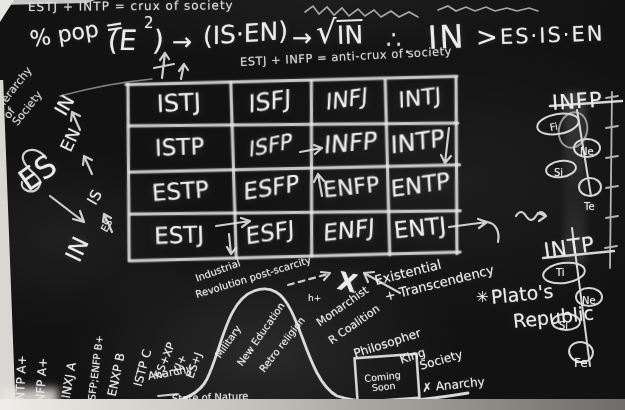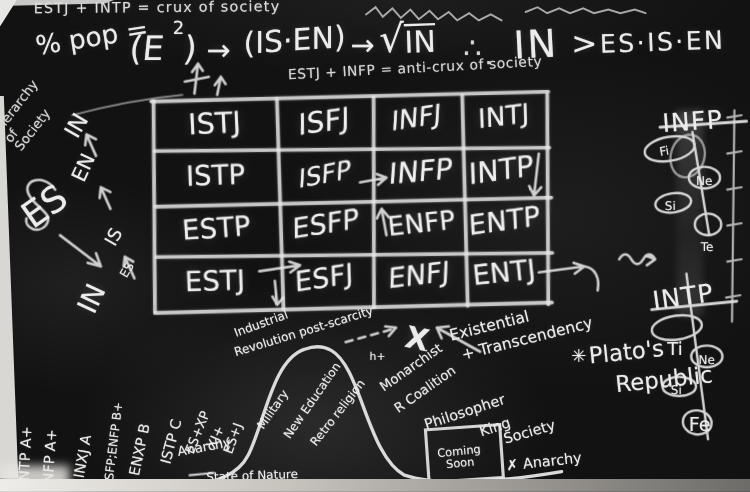--- a/index.html
+++ b/index.html
@@ -193,23 +193,23 @@
   <span class="t txt" style="left:365px;top:374px;font-size:9.5px;transform:rotate(-6deg);text-align:center">Coming
 Soon</span>
   <span class="t txt" style="left:422px;top:382px;font-size:12px;transform:rotate(-6deg)">✗ Anarchy</span>
 
   <span class="t txt" style="left:552px;top:92px;font-size:21px;letter-spacing:1px;transform:rotate(-4deg)">INFP</span>
   <span class="t txt" style="left:550px;top:123px;font-size:10px;transform:rotate(-10deg)">Fi</span>
   <span class="t txt" style="left:580px;top:147px;font-size:10px">Ne</span>
   <span class="t txt" style="left:554px;top:168px;font-size:10px">Si</span>
   <span class="t txt" style="left:584px;top:202px;font-size:10px">Te</span>
   <span class="t txt" style="left:544px;top:240px;font-size:21px;letter-spacing:1px;transform:rotate(-8deg)">INTP</span>
-  <span class="t txt" style="left:556px;top:284px;font-size:15px">Ti</span>
+  <span class="t txt" style="left:556px;top:268px;font-size:10px">Ti</span>
   <span class="t txt" style="left:582px;top:296px;font-size:10px">Ne</span>
   <span class="t txt" style="left:559px;top:321px;font-size:10px">Si</span>
-  <span class="t txt" style="left:574px;top:346px;font-size:16px">Fe</span>
+  <span class="t txt" style="left:574px;top:357px;font-size:12px">Fe</span>
 
   <div class="ledge"></div>
   <div class="trayglow"></div>
   <div class="tray"></div>
   <div class="corner"></div>
   <div class="corner2"></div>
 </div>
 
 </body></html>

